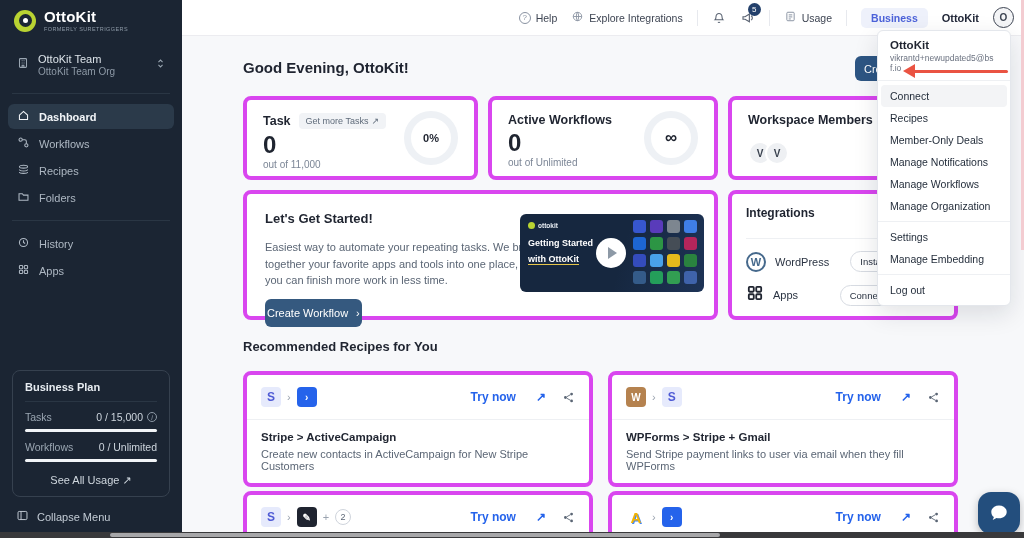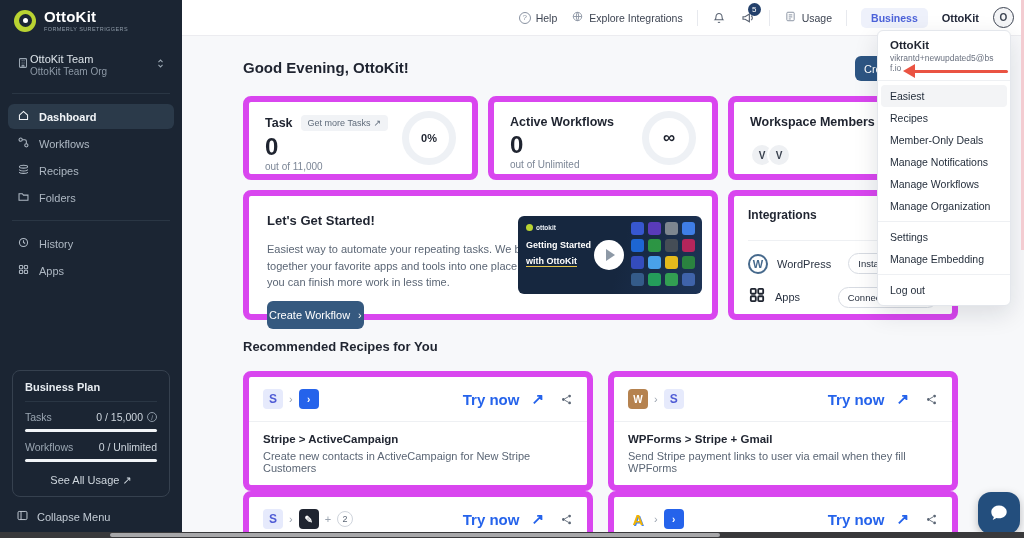--- a/index.html
+++ b/index.html
@@ -7,21 +7,21 @@
   body { font-family:"Liberation Sans", sans-serif; background:#f7f8fa; position:relative; color:#1f2430; }
 
   
   .sidebar { position:absolute; left:0; top:0; width:182px; height:538px; background:#1b2533; display:flex; flex-direction:column; z-index:10; }
   .logo-row { display:flex; align-items:center; gap:8px; padding:9px 14px 6px; }
   .logo-mark { width:22px; height:22px; border-radius:50%; background:#b9d332; display:flex; align-items:center; justify-content:center; flex:0 0 auto; }
   .logo-mark .inner { width:13px; height:13px; border-radius:50%; background:#1b2533; display:flex; align-items:center; justify-content:center; }
   .logo-mark .dot { width:5px; height:5px; border-radius:50%; background:#ffffff; }
   .brand-name { color:#fff; font-size:15px; font-weight:bold; letter-spacing:.2px; line-height:1; }
   .brand-tag { color:#8d99a6; font-size:5.5px; letter-spacing:.4px; margin-top:2px; text-transform:uppercase; }
-  .workspace { display:flex; align-items:center; margin:8px 10px 0; padding:6px 6px; border-radius:6px; cursor:pointer; }
+  .workspace { display:flex; align-items:center; gap:8px; margin:8px 10px 0; padding:6px 6px; border-radius:6px; cursor:pointer; }
   .ws-icon { color:#9aa6b2; flex:0 0 auto; }
   .ws-name { color:#dde4ea; font-size:11px; line-height:1.3; }
   .ws-org { color:#8d99a6; font-size:10px; }
   .ws-chev { margin-left:auto; color:#9aa6b2; }
   .side-div { border-top:1px solid #2a3644; margin:10px 12px; }
   .nav { display:flex; flex-direction:column; gap:2px; padding:0 8px; }
   .nav-item { display:flex; align-items:center; gap:9px; color:#aeb8c3; font-size:11px; padding:5px 9px; border-radius:6px; cursor:pointer; }
   .nav-item svg { flex:0 0 auto; }
   .nav-item.active { background:#2b3a4a; color:#f2f5f8; font-weight:bold; }
   .plan-box { margin:auto 12px 0; border:1px solid #36414f; border-radius:8px; padding:10px 12px 9px; }
@@ -42,21 +42,21 @@
   .icon-btn { position:relative; color:#5a6372; cursor:pointer; display:flex; align-items:center; }
   .badge5 { position:absolute; top:-7px; right:-6px; min-width:13px; height:13px; border-radius:7px; background:#23406b; color:#fff; font-size:8px; display:flex; align-items:center; justify-content:center; padding:0 3px; }
   .plan-pill { background:#eef1fb; color:#4c62d9; font-size:10.5px; font-weight:bold; padding:4px 10px; border-radius:5px; cursor:pointer; }
   .acct-name { font-size:11px; font-weight:bold; color:#23293a; }
   .acct-avatar { width:21px; height:21px; border-radius:50%; background:#f4f5f7; border:1.3px solid #3d4452; color:#3d4452; font-size:10px; font-weight:bold; display:flex; align-items:center; justify-content:center; cursor:pointer; }
 
   
   .main { position:absolute; left:182px; top:36px; right:0; bottom:0; overflow:hidden; }
   .greeting { position:absolute; left:61px; top:23px; font-size:15px; font-weight:bold; }
   .create-btn { position:absolute; left:673px; top:20px; width:80px; height:25px; background:#2d5583; color:#fff; border:none; border-radius:6px; font-size:11px; font-family:inherit; text-align:left; padding-left:9px; cursor:pointer; }
-  .card { background:#fff; border:6px solid #d946ef; border-radius:8px; }
+  .card { background:#fff; border:4px solid #d946ef; border-radius:8px; }
   .stats-row { position:absolute; left:61px; top:60px; width:715px; display:flex; gap:10px; }
   .stat-card { height:84px; padding:13px 16px; display:flex; justify-content:space-between; }
   .stat-task { width:235px; } .stat-wf { width:230px; } .stat-members { width:230px; }
   .stat-title-row { display:flex; align-items:center; gap:8px; }
   .stat-title { font-size:12.5px; font-weight:bold; }
   .get-tasks { background:#f1f3f6; color:#5f6b7a; font-size:9px; padding:3px 7px; border-radius:4px; cursor:pointer; display:inline-flex; gap:3px; align-items:center; }
   .stat-num { font-size:24px; font-weight:bold; margin-top:3px; line-height:1.1; }
   .stat-sub { font-size:10px; color:#7c8696; margin-top:1px; }
   .ring { width:54px; height:54px; border:7px solid #eef1f5; border-radius:50%; display:flex; align-items:center; justify-content:center; font-size:11px; font-weight:bold; align-self:center; }
   .ring.inf { font-size:17px; }
@@ -86,21 +86,21 @@
   .wp-circ { width:20px; height:20px; border-radius:50%; background:#fff; border:2px solid #46698c; color:#46698c; font-size:11px; font-weight:bold; display:flex; align-items:center; justify-content:center; }
 
   .rec-heading { position:absolute; left:61px; top:303px; font-size:13px; font-weight:bold; }
   .rec-row1 { position:absolute; left:61px; top:335px; width:715px; display:flex; gap:15px; }
   .rec-row2 { position:absolute; left:61px; top:455px; width:715px; display:flex; gap:15px; }
   .rec-card { width:350px; }
   .rec-head { display:flex; align-items:center; gap:6px; padding:12px 14px; border-bottom:1px solid #eef0f3; }
   .rec-body { padding:11px 14px; }
   .rec-title { font-size:11.5px; font-weight:bold; }
   .rec-desc { font-size:11px; color:#5b6675; margin-top:5px; }
-  .try-now { margin-left:auto; color:#2563eb; font-size:15px; font-weight:bold; display:flex; align-items:center; gap:12px; cursor:pointer; }
+  .try-now { margin-left:auto; color:#2563eb; font-size:12px; font-weight:bold; display:flex; align-items:center; gap:20px; cursor:pointer; }
   .share { color:#5b6675; cursor:pointer; display:flex; margin-left:10px; }
   .app-sq { width:20px; height:20px; border-radius:4px; display:flex; align-items:center; justify-content:center; font-size:12px; font-weight:bold; }
   .sq-stripe { background:#e6eafc; color:#4f5bd5; }
   .sq-ac { background:#2563eb; color:#fff; font-size:10px; }
   .sq-wpf { background:#b5824f; color:#fff; font-size:10px; }
   .sq-notes { background:#1f2430; color:#fff; font-size:10px; }
   .sq-gads { background:transparent; color:#f4b400; font-size:15px; text-shadow:1px 1px 0 #4285f4; }
   .chev-sep { color:#9aa3af; font-size:11px; }
   .plus-sep { color:#9aa3af; font-size:11px; }
   .count-circ { width:16px; height:16px; border:1px solid #cfd4dc; border-radius:50%; color:#5b6675; font-size:9px; display:flex; align-items:center; justify-content:center; }
@@ -460,21 +460,21 @@
     </section>
   </div>
 </main>
 
 <div class="menu">
   <div class="menu-head">
     <div class="menu-name">OttoKit</div>
     <div class="menu-email">vikrantd+newupdated5@bsf.io</div>
   </div>
   <div class="menu-group">
-    <div class="menu-item hl">Easiest</div>
+    <div class="menu-item hl">Connect</div>
     <div class="menu-item">Recipes</div>
     <div class="menu-item">Member-Only Deals</div>
     <div class="menu-item">Manage Notifications</div>
     <div class="menu-item">Manage Workflows</div>
     <div class="menu-item">Manage Organization</div>
   </div>
   <div class="menu-sec">
     <div class="menu-item">Settings</div>
     <div class="menu-item">Manage Embedding</div>
   </div>

